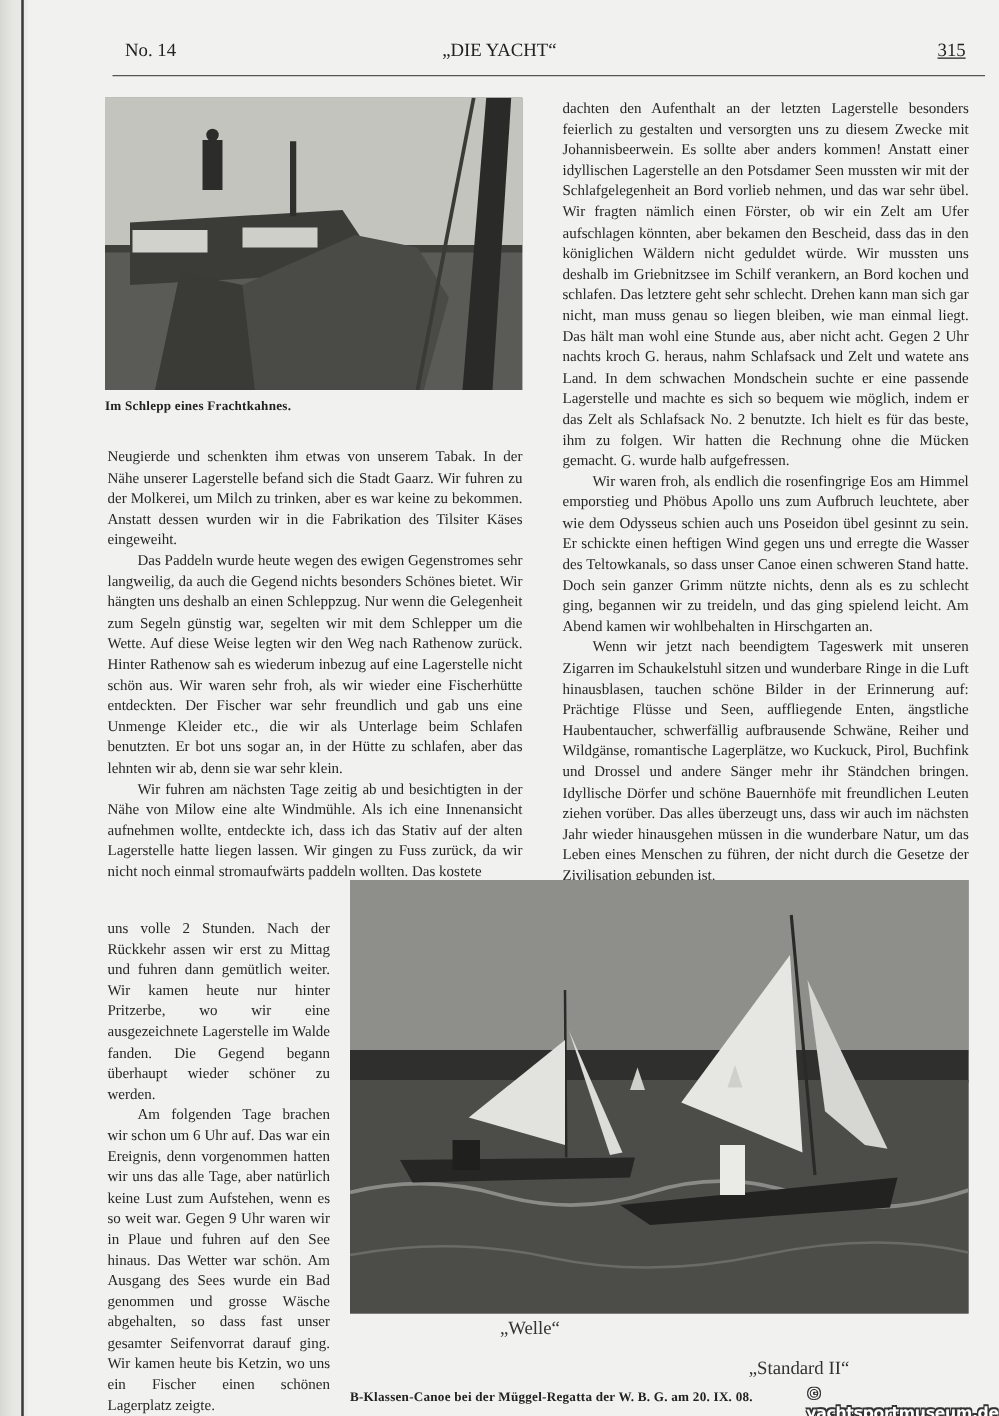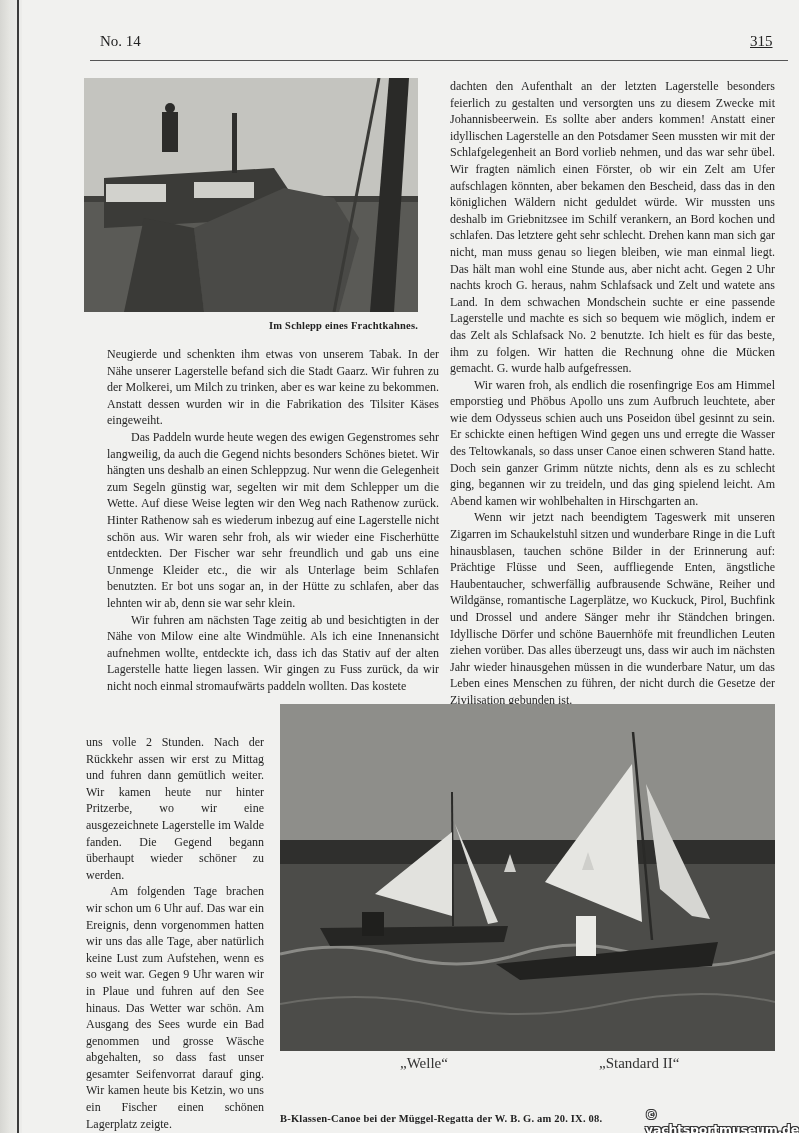--- a/index.html
+++ b/index.html
@@ -18,50 +18,51 @@
   .hdr { position:absolute; top:33px; font-size:15px; color:#222; }
   .hdr-left { left:100px; }
   .hdr-center { left:0; width:799px; text-align:center; top:33px; }
   .hdr-right { left:750px;text-decoration:underline; }
   .hdr-rule { position:absolute; left:90px; top:60px; width:698px; height:1px; background:#555; }
 
   .photo { position:absolute; overflow:hidden; background:#8a8a86; }
   .photo svg { display:block; width:100%; height:100%; }
 
   .caption-bold { position:absolute; font-weight:bold; font-size:10.5px; color:#222; letter-spacing:0.2px; }
-  .cap1 { left:84px; top:320px; width:334px; text-align:right; }
+  .cap1 { left:84px; top:320px; width:334px; text-align:left; }
 
   .col { position:absolute; font-size:12px; line-height:16.6px; text-align:justify; color:#262626; }
   .col p { margin:0; }
   .col p.ind { text-indent:24px; }
-  .col-left-top { left:86px; top:346px; width:332px;margin-left:21px; }
+  .col-left-top { left:86px; top:357px; width:332px; }
   .col-left-narrow { left:86px; top:698px; width:178px;margin-top:36px; }
   .col-right { left:450px; top:78px; width:325px; }
 
   .cap2-names { position:absolute; top:1055px; font-size:15px; color:#333; }
   .cap2-welle { left:400px; }
-  .cap2-standard { left:599px; }
+  .cap2-standard { left:599px;margin-top:32px; }
   .cap2 { left:280px; top:1113px; width:495px; text-align:left; font-size:10.5px; }
 
   .watermark {
     position:absolute; left:645px; top:1107px; font-family:"DejaVu Sans", sans-serif;
     font-size:12.5px; font-weight:bold; color:#fff;
     text-shadow: -1px -1px 0 #333, 1px -1px 0 #333, -1px 1px 0 #333, 1px 1px 0 #333;
     letter-spacing:-0.2px;
   }
 </style>
 </head>
 <body>
 
 <div class="spine"></div>
 <div class="spine-line"></div>
 
 <div class="page">
 
   <div class="hdr hdr-left">No. 14</div>
+  <div class="hdr hdr-center">„DIE YACHT“</div>
   <div class="hdr hdr-right">315</div>
   <div class="hdr-rule"></div>
 
   <div class="photo" style="left:84px; top:78px; width:334px; height:234px;">
     <svg viewBox="0 0 334 234" preserveAspectRatio="none">
       <rect x="0" y="0" width="334" height="234" fill="#c4c4bf"></rect>
       <rect x="0" y="118" width="334" height="116" fill="#5a5a56"></rect>
       <rect x="0" y="118" width="334" height="6" fill="#3f3f3c"></rect>
 
       <polygon points="20,100 190,90 210,120 200,140 20,150" fill="#3b3b38"></polygon>

